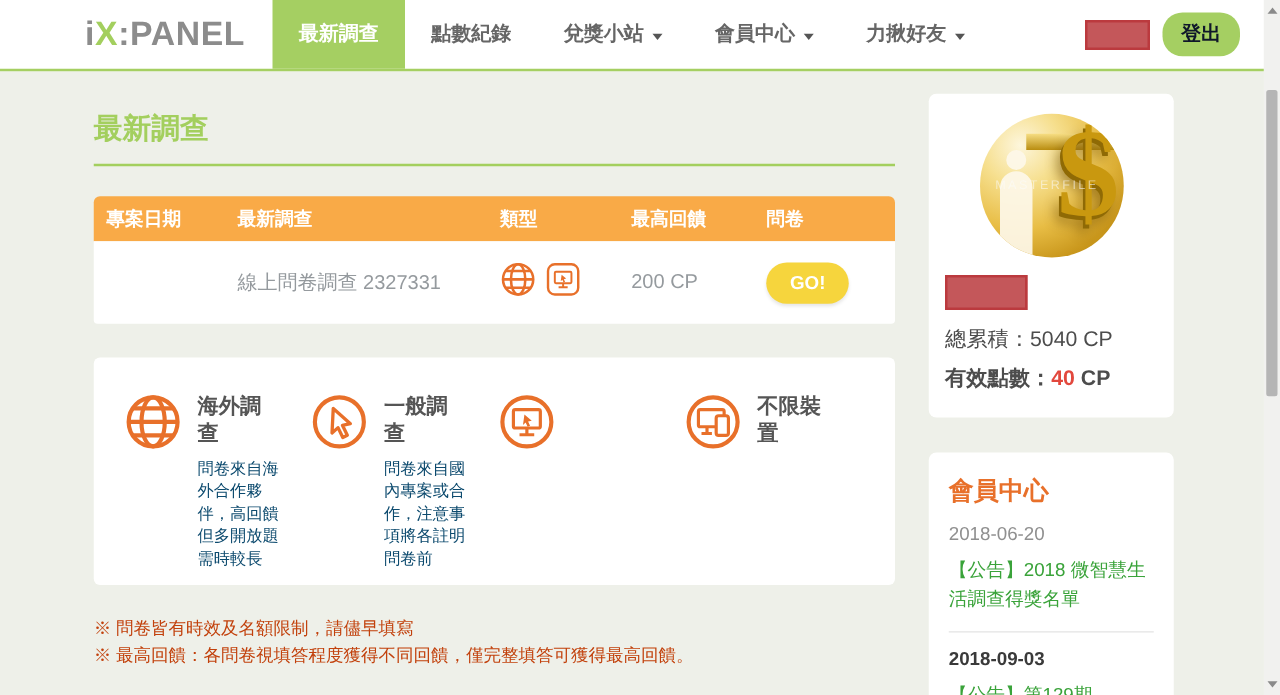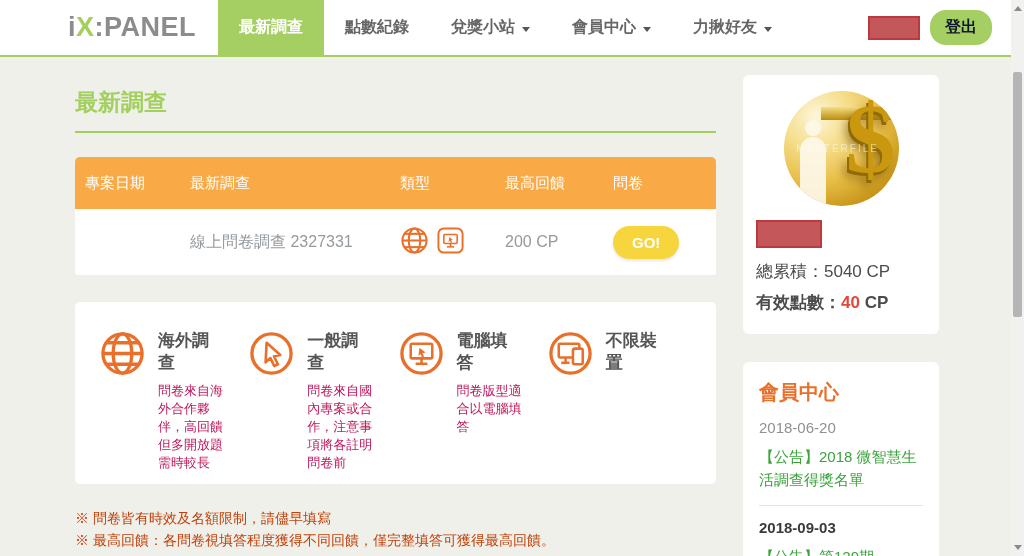--- a/index.html
+++ b/index.html
@@ -23,32 +23,32 @@
   main { position:relative; height:497px; }
   .content { position:absolute; left:75px; top:0; width:641px; }
   .sidebar { position:absolute; left:743px; top:18px; width:196px; }
 
   
   .page-title { margin-top:30px; font-size:23px; font-weight:700; color:#a3cf5e; padding-bottom:13px; border-bottom:2px solid #a3cf5e; }
 
   
   .survey-table { margin-top:24px; }
   .t-head, .t-row { display:grid; grid-template-columns:105px 210px 105px 108px 1fr; align-items:center; padding-left:10px; }
-  .t-head { background:#f9aa47; height:52px; border-radius:5px 5px 0 0; color:#fff; font-size:15px; font-weight:400; }
+  .t-head { background:#f9aa47; height:36px; border-radius:5px 5px 0 0; color:#fff; font-size:15px; font-weight:700; }
   .t-row { background:#fff; height:66px; color:#959a9e; font-size:16px; border-radius:0 0 3px 3px; }
   .type-icons { display:flex; gap:7px; align-items:center; }
   .go-btn { justify-self:start; background:#f6d53d; color:#fff; border:none; border-radius:17px; padding:8px 19px; font-size:15px; font-weight:700; cursor:pointer; box-shadow:0 2px 3px rgba(0,0,0,.10); font-family:inherit; }
 
   
   .features { margin-top:27px; background:#fff; border-radius:5px; padding:28px 20px 12px 24px; display:flex; }
   .feature { flex:1; display:flex; align-items:flex-start; }
   .f-icon { width:47px; height:47px; flex:none; margin-right:12px; }
   .f-text { width:66px; }
   .f-title { font-size:17px; font-weight:700; color:#555; line-height:1.3; }
-  .f-desc { margin-top:8px; font-size:13px; color:#be185d; line-height:18px; }
+  .f-desc { margin-top:8px; font-size:13px; color:#0c4a6e; line-height:18px; }
 
   
   .notes { margin-top:23px; font-size:14px; color:#c2410c; line-height:22px; }
 
   
   .profile-card { background:#fff; border-radius:6px; padding:16px 13px 20px; }
   .avatar { width:115px; height:115px; border-radius:50%; margin:0 auto; position:relative; overflow:hidden;
             background:radial-gradient(circle at 28% 22%, #fdf6dc 0%, #f6df8e 26%, #e8bd45 55%, #c9971c 78%, #ab7c08 100%); }
   .avatar-bar { position:absolute; top:16px; right:4px; width:74px; height:13px; background:linear-gradient(#f6dd82,#b98d10); }
   .avatar-fig { position:absolute; left:16px; top:46px; width:26px; height:72px; background:#fdf8ea; opacity:.92; border-radius:13px 13px 2px 2px; }
@@ -183,24 +183,20 @@
       <div class="feature">
         <span class="f-icon">
           <svg width="47" height="47" viewBox="0 0 48 48" fill="none" stroke="#e8702a">
             <circle cx="24" cy="24" r="20" stroke-width="3.4"></circle>
             <rect x="13" y="14" width="22" height="15" rx="1.5" stroke-width="2.6"></rect>
             <line x1="24" y1="29" x2="24" y2="34" stroke-width="2.6"></line>
             <line x1="18" y1="34.5" x2="30" y2="34.5" stroke-width="2.6"></line>
             <path d="M22 18 l6 5 -3 .7 1.6 3.4 -2 .9 -1.6-3.4 -2.2 2z" fill="#e8702a" stroke="none"></path>
           </svg>
         </span>
-        <div class="f-text">
-          <div class="f-title">電腦填答</div>
-          <div class="f-desc">問卷版型適合以電腦填答</div>
-        </div>
       </div>
 
       <div class="feature">
         <span class="f-icon">
           <svg width="47" height="47" viewBox="0 0 48 48" fill="none" stroke="#e8702a">
             <circle cx="24" cy="24" r="20" stroke-width="3.4"></circle>
             <rect x="12" y="14" width="21" height="14" rx="1.5" stroke-width="2.6"></rect>
             <line x1="19" y1="28" x2="19" y2="33" stroke-width="2.6"></line>
             <line x1="14.5" y1="33.5" x2="23" y2="33.5" stroke-width="2.6"></line>
             <rect x="26.5" y="19" width="10" height="16" rx="2" stroke-width="2.6" fill="#fff"></rect>

